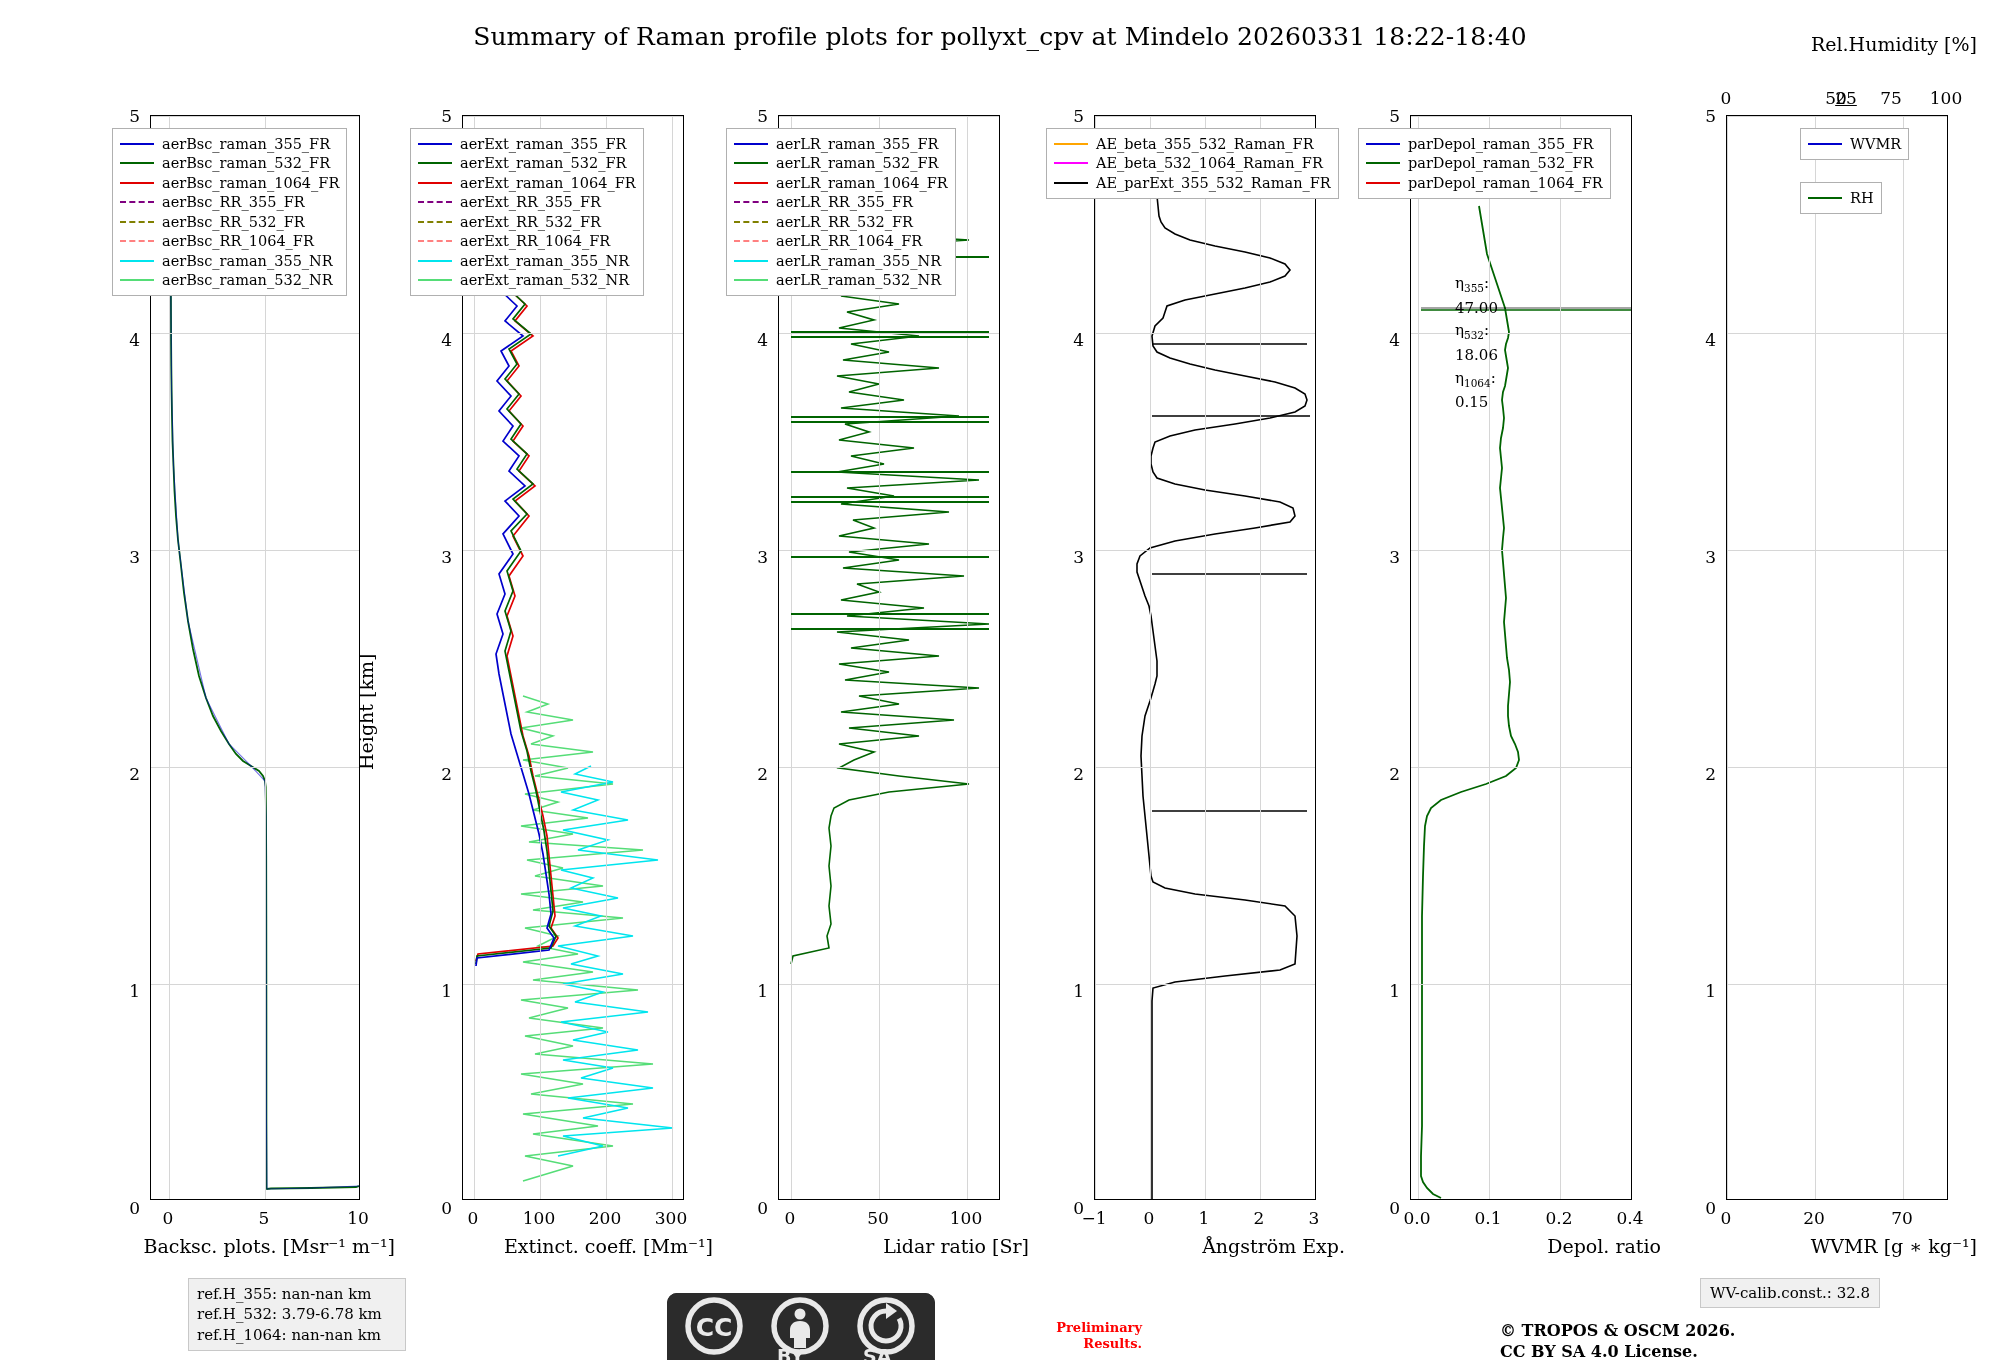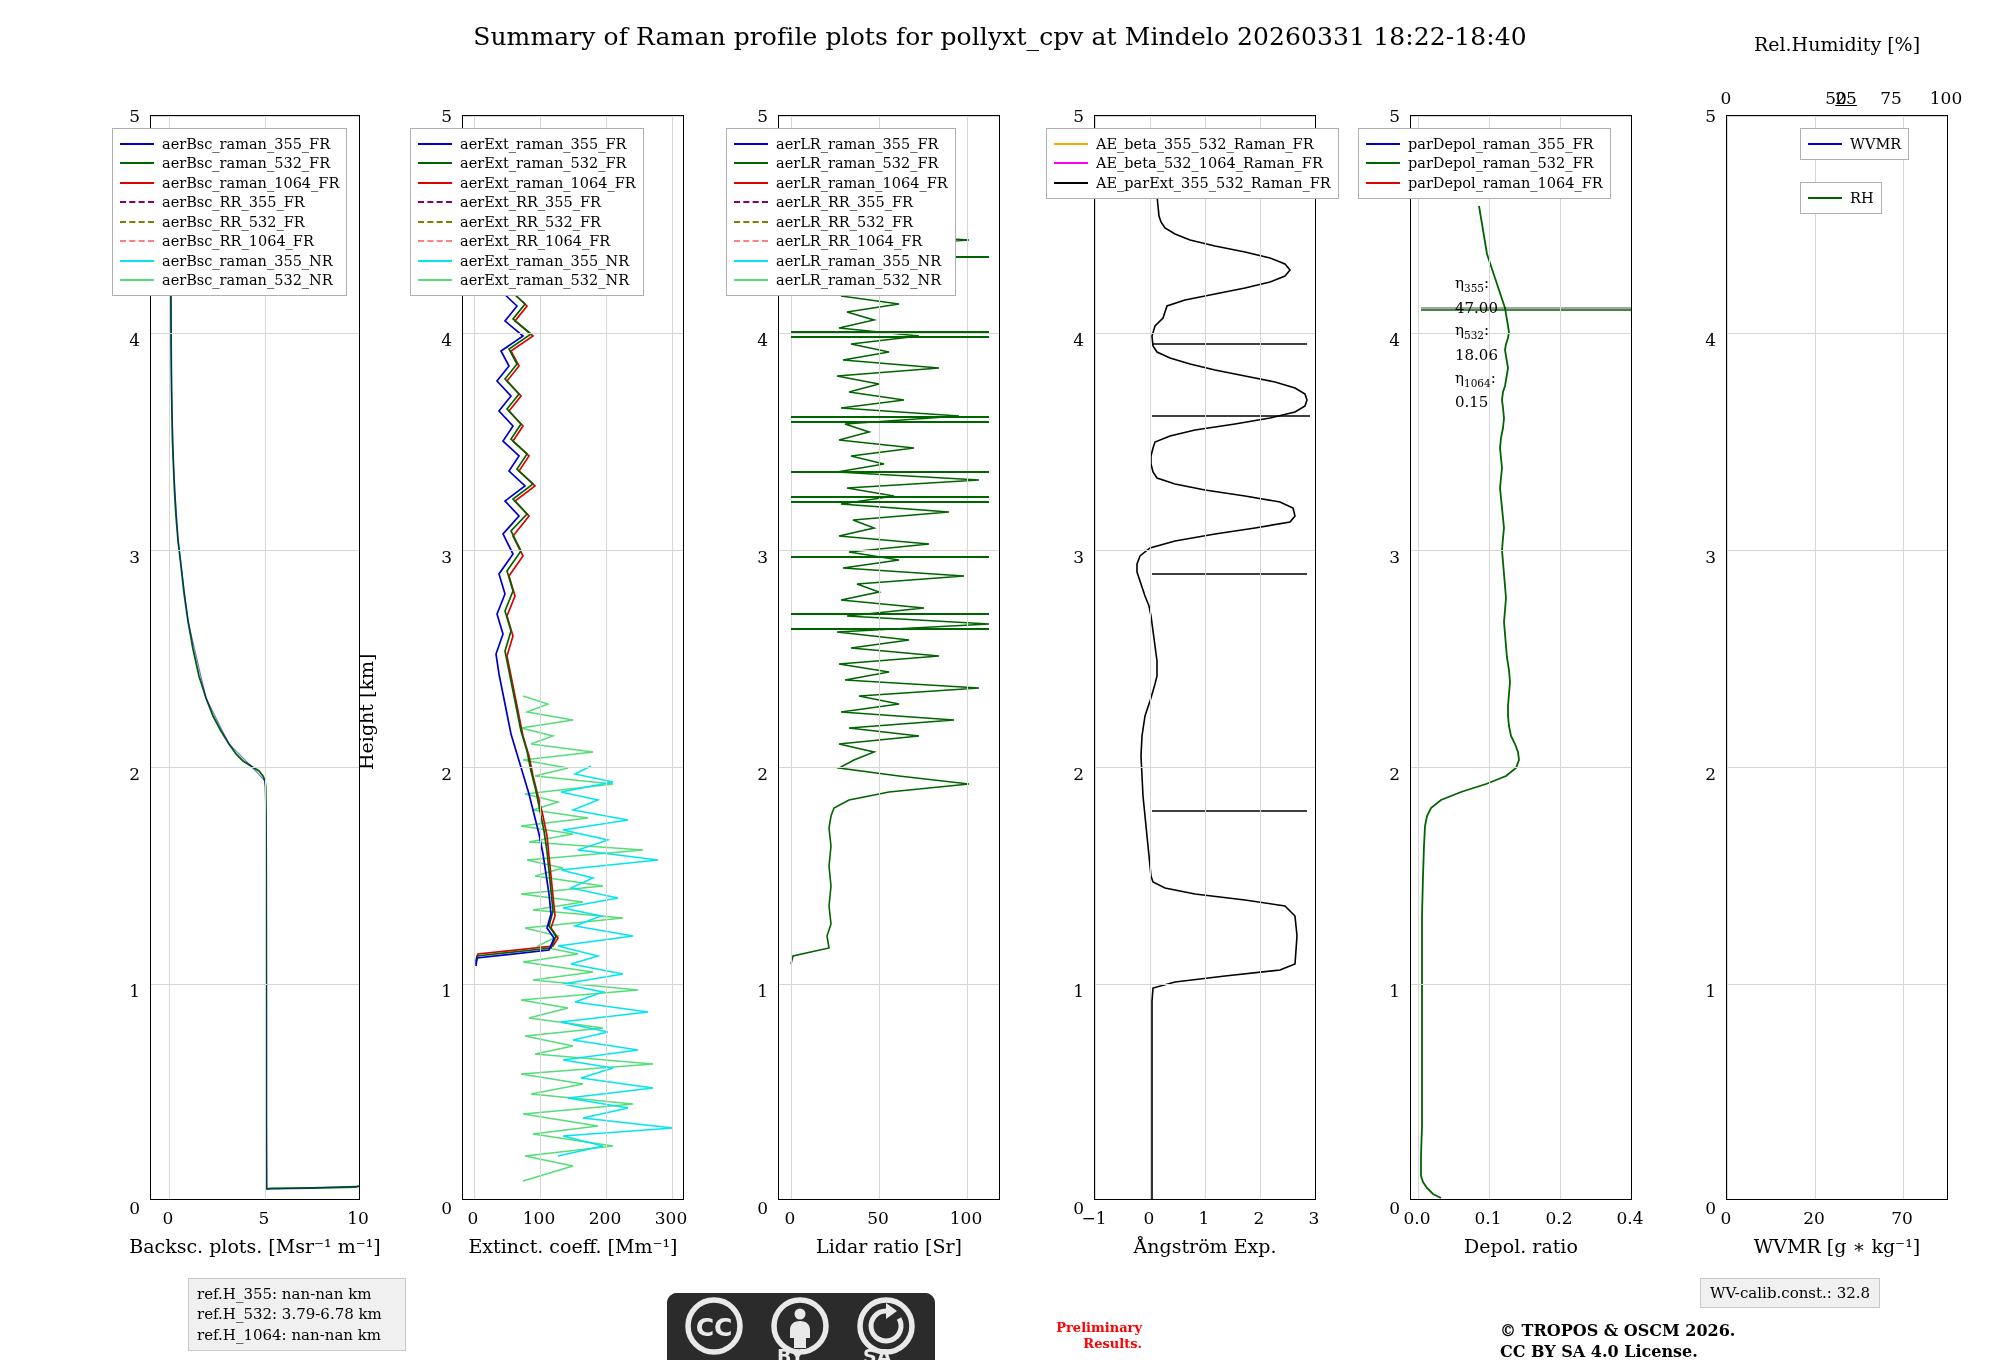--- a/index.html
+++ b/index.html
@@ -21,21 +21,21 @@
     box-sizing:border-box;overflow:hidden;
   }
   .gridv{position:absolute;top:0;bottom:0;width:1px;background:#d6d6d6;}
   .gridh{position:absolute;left:0;right:0;height:1px;background:#d6d6d6;}
   .tickmark-l{position:absolute;left:-7px;width:7px;height:1.3px;background:#000;}
   .tickmark-r{position:absolute;right:-7px;width:7px;height:1.3px;background:#000;}
   .tickmark-b{position:absolute;bottom:-7px;height:7px;width:1.3px;background:#000;}
   .tickmark-t{position:absolute;top:-7px;height:7px;width:1.3px;background:#000;}
   .ylab{position:absolute;font-size:17px;text-align:right;width:40px;}
   .xlab{position:absolute;font-size:17px;text-align:center;width:60px;}
-  .axtitle{position:absolute;font-size:19px;text-align:center;}
+  .axtitle{position:absolute;font-size:19px;text-align:right;}
   .ytitle{
     position:absolute;font-size:19px;
     transform:rotate(-90deg);transform-origin:left top;white-space:nowrap;
   }
   
   .legend{
     position:absolute;background:#fff;border:1px solid #b0b0b0;
     padding:5px 7px 5px 7px;font-size:14.5px;z-index:20;
     font-family:"DejaVu Serif", serif;
   }

